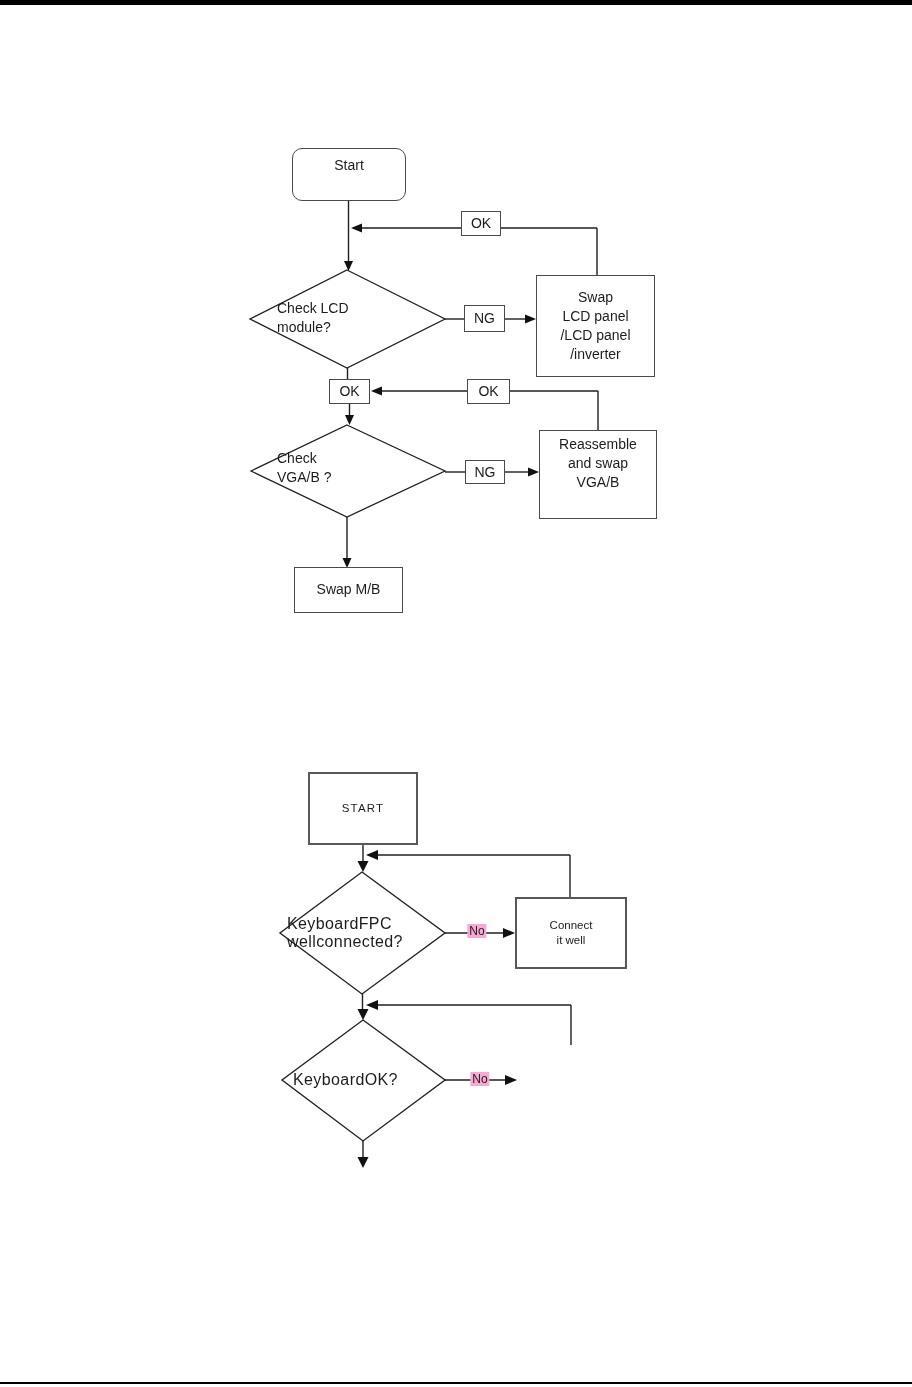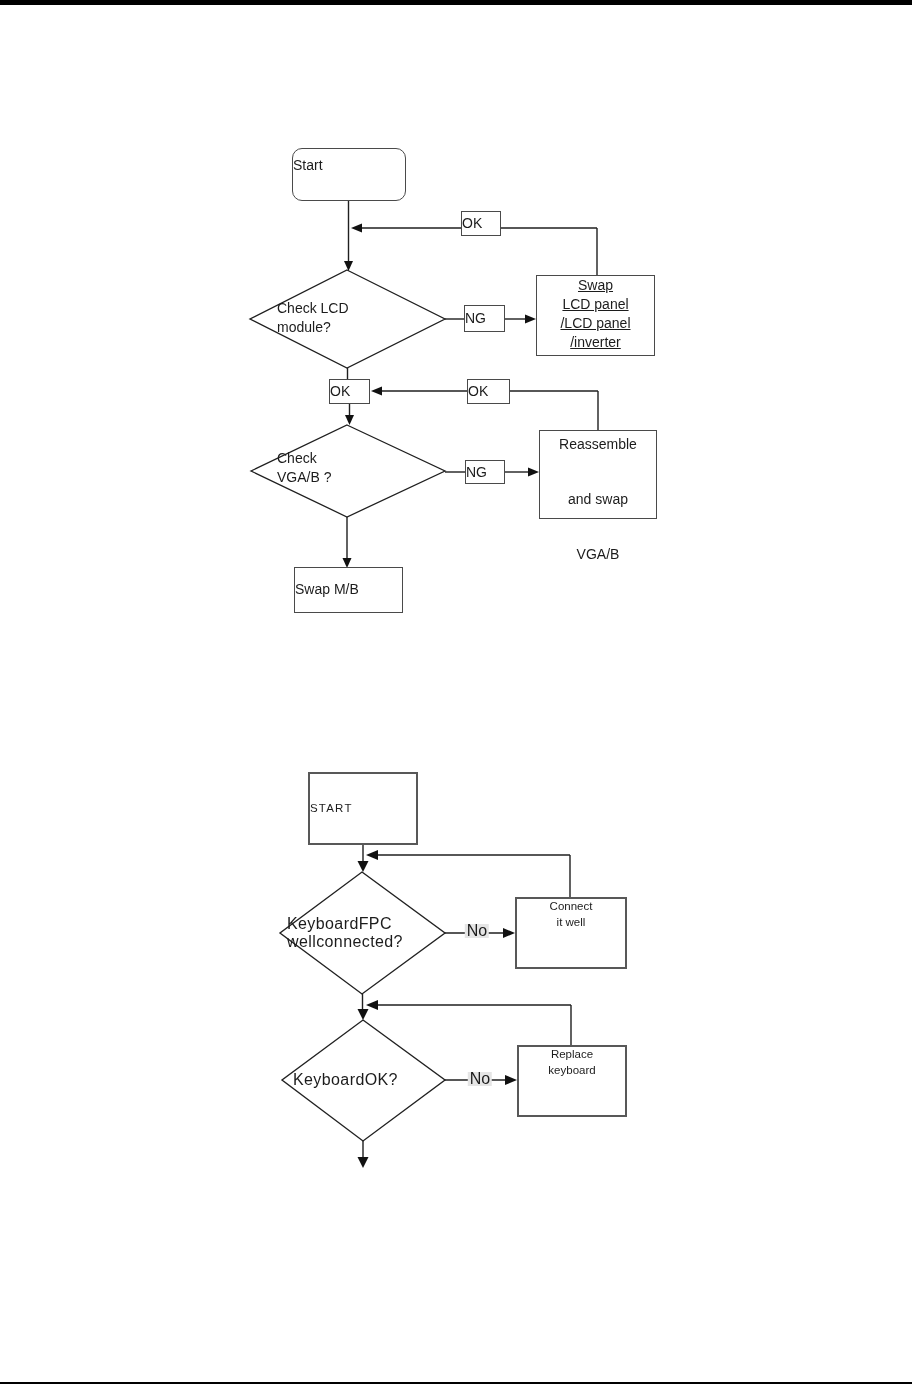--- a/index.html
+++ b/index.html
@@ -2,32 +2,32 @@
 <html><head>
 <meta charset="utf-8">
 <style>
   html,body{margin:0;padding:0;background:#fff;}
   .page{position:relative;width:912px;height:1387px;background:#ffffff;
         font-family:"Liberation Sans",sans-serif;color:#1c1c1c;overflow:hidden;}
   .topbar{position:absolute;left:0;top:0;width:912px;height:5px;background:#000;}
   .footrule{position:absolute;left:0;top:1382px;width:912px;height:2px;background:#000;}
   svg.flow{position:absolute;left:0;top:0;}
   .box{position:absolute;box-sizing:border-box;background:#fff;border:1px solid #4a4a4a;
-       display:flex;align-items:center;justify-content:flex-start;text-align:center;}
+       display:flex;align-items:center;justify-content:center;text-align:center;}
   .c1{font-size:14px;line-height:19px;}
   .c2{font-size:11.5px;line-height:15.5px;border-width:2px;border-color:#585858;}
   .ln{display:block;}
   .dtext{position:absolute;text-align:left;}
   .d1t{font-size:14px;line-height:19px;}
   .d2t{font-size:16px;line-height:18px;letter-spacing:.4px;}
-  .nolabel{position:absolute;background:#e5e5e5;padding:0 2px;font-size:16px;line-height:14px;
+  .nolabel{position:absolute;background:#f9a8d4;padding:0 2px;font-size:12px;line-height:14px;
            transform:translate(-50%,-50%);}
   .startbox{align-items:flex-start;padding-top:7px;border-radius:10px;}
   .swapmb{padding-bottom:2px;}
-  .reasm{flex-direction:column;justify-content:flex-start;padding-top:4px;gap:36px;}
+  .reasm{flex-direction:column;justify-content:flex-start;padding-top:4px;}
   .col{flex-direction:column;}
   .startcaps{letter-spacing:1.2px;}
 </style>
 </head>
 <body>
 
 <div class="page">
   <div class="topbar"></div>
   <div class="footrule"></div>
 
@@ -100,21 +100,21 @@
 
   <div class="dtext d1t" style="left:277px;top:299px;width:140px;">
     <span class="ln">Check LCD</span>
     <span class="ln">module?</span>
   </div>
 
   <div class="box c1" style="left:464px;top:305px;width:41px;height:27px;">
     <span>NG</span>
   </div>
 
-  <div class="box c1 col" style="left:536px;top:275px;width:119px;height:81px;text-decoration:underline;">
+  <div class="box c1 col" style="left:536px;top:275px;width:119px;height:102px;">
     <span class="ln">Swap</span>
     <span class="ln">LCD panel</span>
     <span class="ln">/LCD panel</span>
     <span class="ln">/inverter</span>
   </div>
 
   <div class="box c1" style="left:329px;top:379px;width:41px;height:25px;">
     <span>OK</span>
   </div>
 
@@ -156,18 +156,14 @@
     <span class="ln">Connect</span>
     <span class="ln">it well</span>
   </div>
 
   <div class="dtext d2t" style="left:293px;top:1071px;width:140px;">
     <span class="ln">KeyboardOK?</span>
   </div>
 
   <span class="nolabel" style="left:480px;top:1079px;">No</span>
 
-  <div class="box c2 col" style="left:517px;top:1045px;width:110px;height:72px;">
-    <span class="ln">Replace</span>
-    <span class="ln">keyboard</span>
-  </div>
 
 </div>
 
 </body></html>

